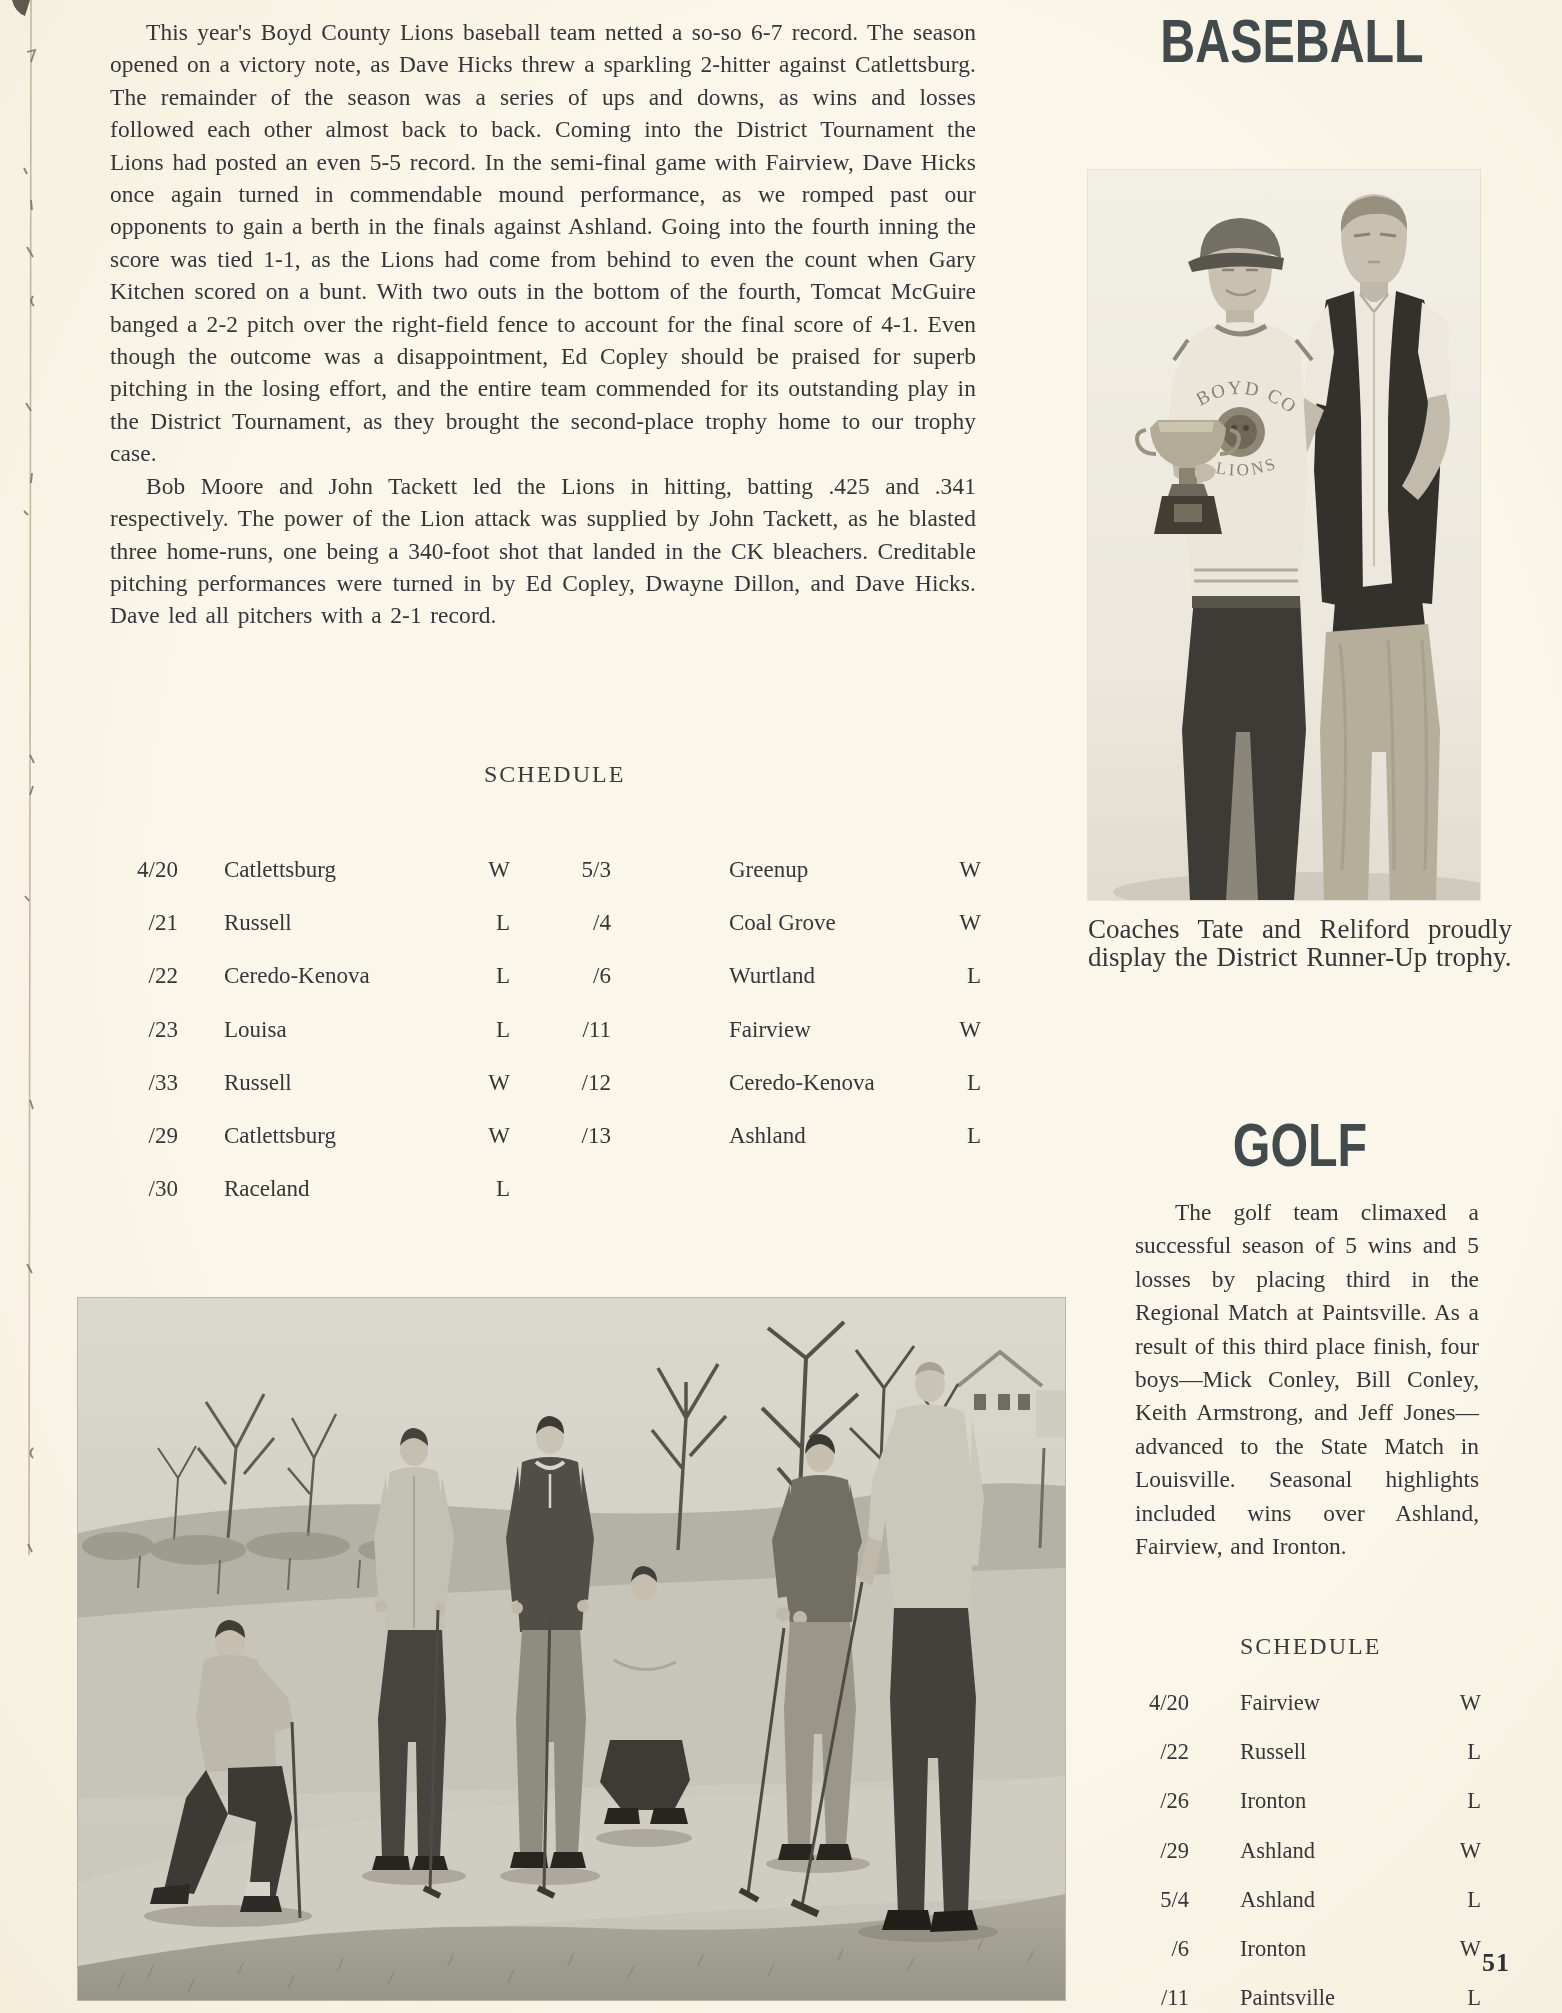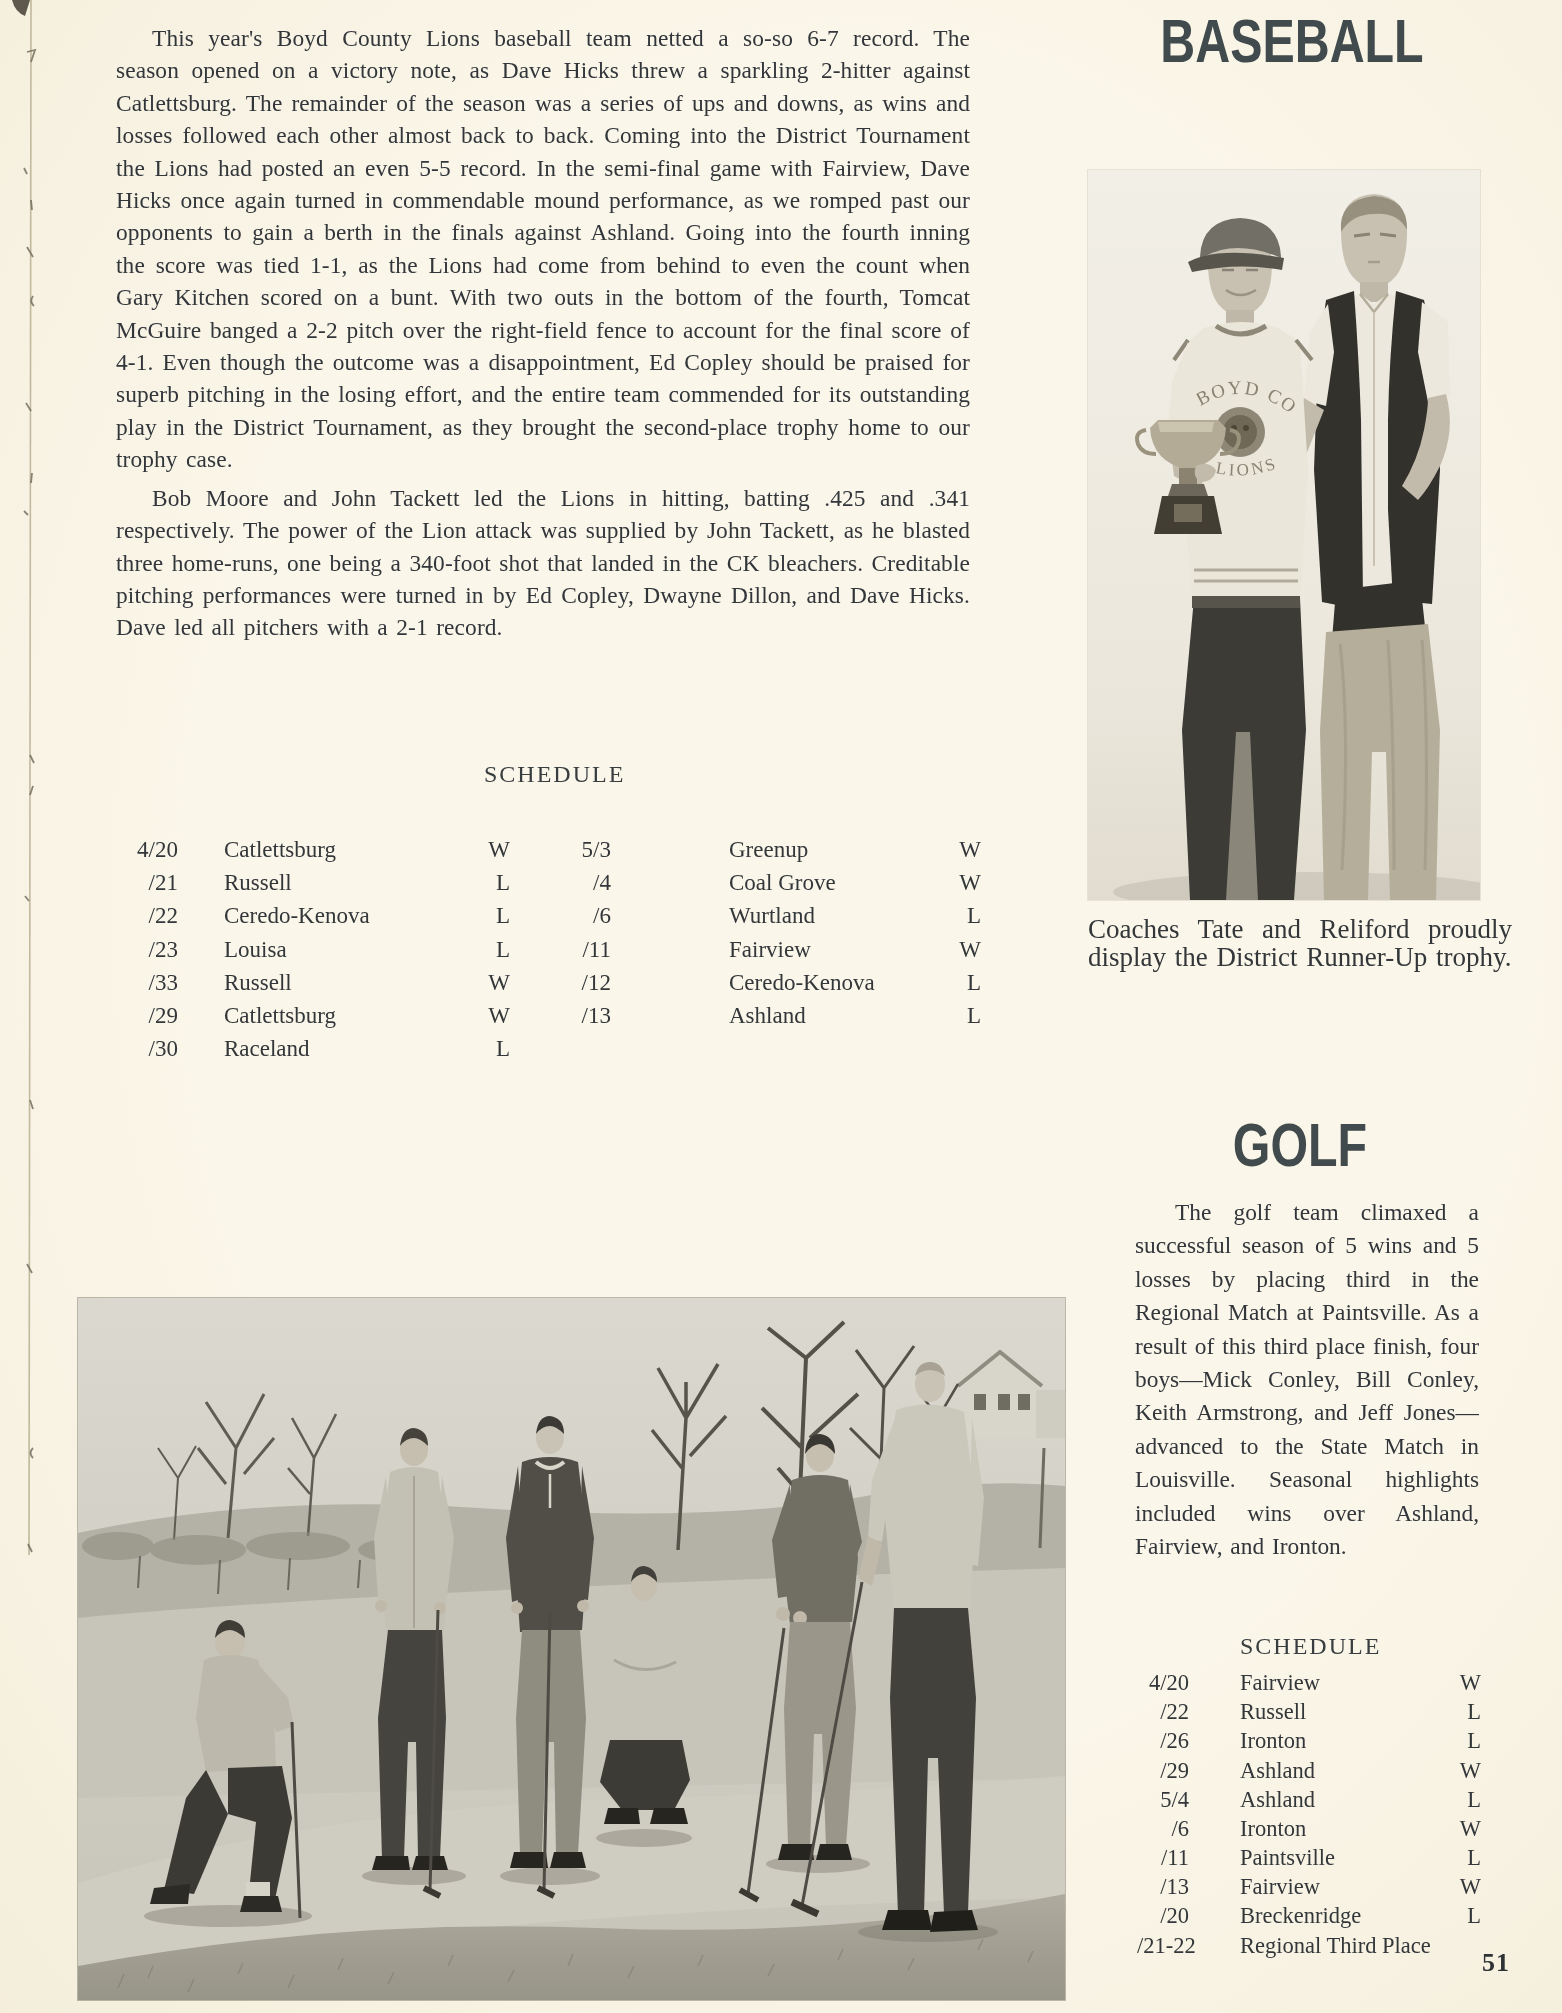--- a/index.html
+++ b/index.html
@@ -11,21 +11,21 @@
     overflow:hidden;
     font-family:"Liberation Serif", serif;
     color:#32363b;
   }
   
   .bodycol{
     position:absolute; left:110px; top:16px; width:866px;
     font-size:23.4px; line-height:32.4px;
     text-align:justify; word-spacing:2.5px; letter-spacing:.1px;
   }
-  .bodycol p{margin:6px; text-indent:36px;}
+  .bodycol p{margin:0; text-indent:36px;}
   .display-heading{
     position:absolute;
     font-family:"Liberation Sans", sans-serif;
     font-weight:700; font-size:62px; line-height:1;
     color:#414a4c; white-space:nowrap;
     transform:translateX(-50%) scaleX(0.78);
     transform-origin:center top;
     letter-spacing:0;
   }
   #baseball-heading{left:1292px; top:10px;}
@@ -42,21 +42,21 @@
   #coaches-caption{left:1088px; top:916px; width:424px;}
   #golf-caption{left:142px; top:1219px; width:872px; line-height:29px; text-align:left;}
   .golfcol{
     position:absolute; left:1135px; top:1196px; width:344px;
     font-size:23.4px; line-height:33.4px;
     text-align:justify; word-spacing:2px;
   }
   .golfcol p{margin:0; text-indent:40px;}
   
   .sched{position:absolute; font-size:23px; color:#33373a;}
-  .srow{display:flex; align-items:flex-end; white-space:nowrap;}
+  .srow{display:flex; align-items:center; white-space:nowrap;margin-top:20px;}
   .sdate{text-align:right; white-space:nowrap;}
   .sopp{white-space:nowrap;}
   .sres{margin-left:auto; white-space:nowrap;}
   #bb-sched-left{left:110px; top:833px; width:400px;}
   #bb-sched-left .srow{height:33.2px; line-height:33.2px;}
   #bb-sched-left .sdate{width:68px;}
   #bb-sched-left .sopp{margin-left:46px;}
   #bb-sched-right{left:545px; top:833px; width:436px;}
   #bb-sched-right .srow{height:33.2px; line-height:33.2px;gap:44px;}
   #bb-sched-right .sdate{width:66px;}

